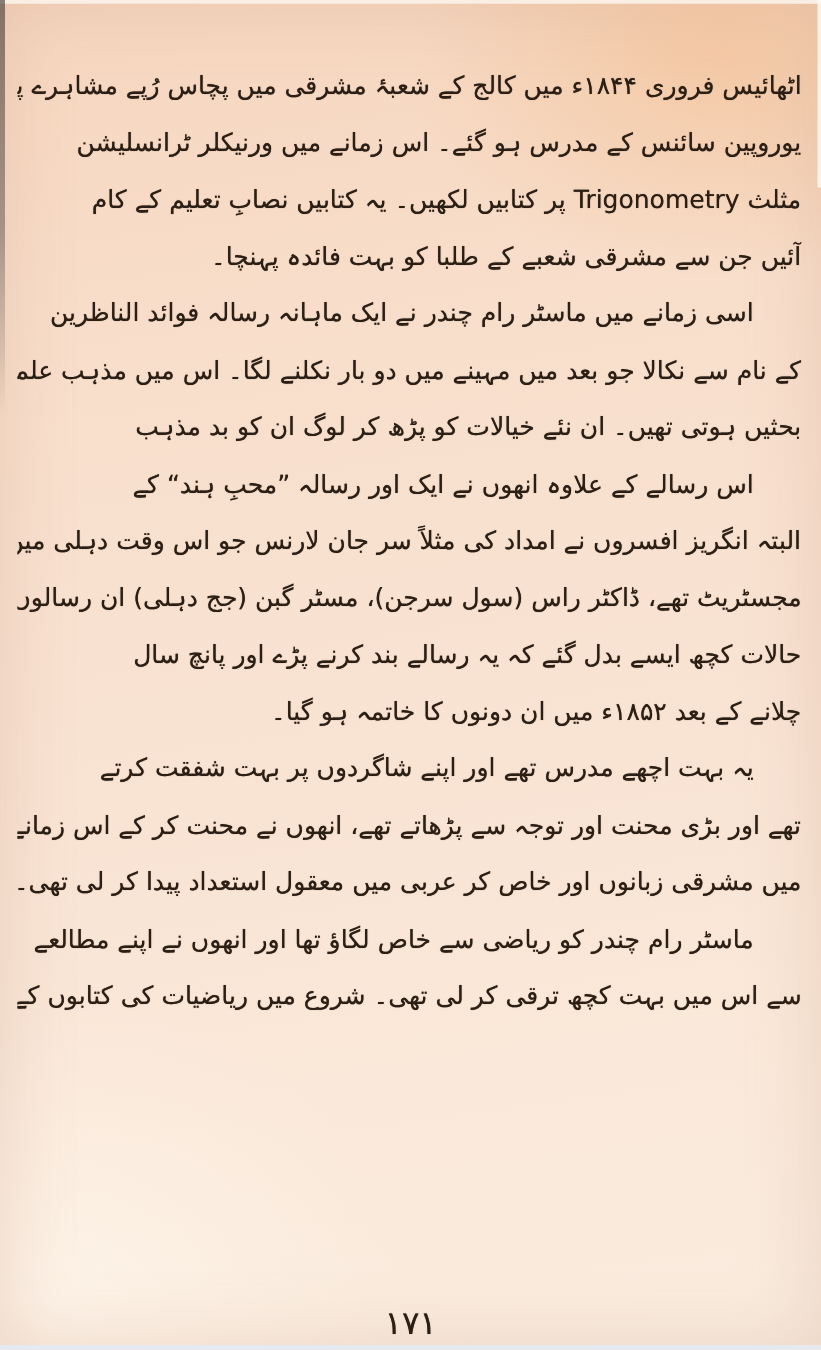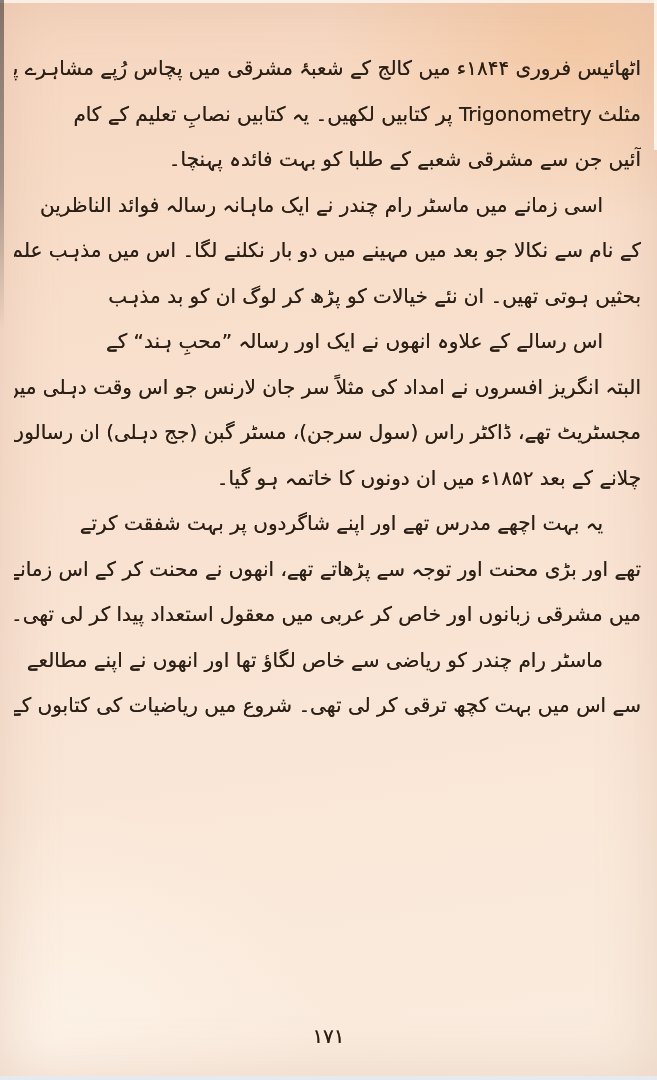--- a/index.html
+++ b/index.html
@@ -34,57 +34,59 @@
     font-size: 20px;
     color: #2b1f15;
     text-shadow: 0 0 .6px rgba(43,31,21,.8);
     white-space: nowrap;
     overflow: hidden;
   }
   .line.indent { padding-right: 38px; }
 
   .page-number {
     position: absolute;
-    bottom: 32px; left: 0;
+    bottom: 6px; left: 0;
     width: 100%;
     text-align: center;
     direction: rtl;
-    font-size: 20px;
+    font-size: 26px;
     color: #2b1f15;
     text-shadow: 0 0 .6px rgba(43,31,21,.8);
     letter-spacing: 2px;
   }
 </style>
 </head>
 <body>
 
 <div class="scan">
 
   <div class="edge-top"></div>
   <div class="edge-left-dark"></div>
   <div class="edge-right-light"></div>
 
   <div class="text-block">
 
     <div>
       <div class="line">اٹھائیس فروری ۱۸۴۴ء میں کالج کے شعبۂ مشرقی میں پچاس رُپے مشاہرے پر</div>
+      <div class="line">یوروپین سائنس کے مدرس ہو گئے۔ اس زمانے میں ورنیکلر ٹرانسلیشن</div>
       <div class="line">مثلث Trigonometry پر کتابیں لکھیں۔ یہ کتابیں نصابِ تعلیم کے کام</div>
       <div class="line">آئیں جن سے مشرقی شعبے کے طلبا کو بہت فائدہ پہنچا۔</div>
     </div>
 
     <div>
       <div class="line indent">اسی زمانے میں ماسٹر رام چندر نے ایک ماہانہ رسالہ فوائد الناظرین</div>
       <div class="line">کے نام سے نکالا جو بعد میں مہینے میں دو بار نکلنے لگا۔ اس میں مذہب علمی</div>
       <div class="line">بحثیں ہوتی تھیں۔ ان نئے خیالات کو پڑھ کر لوگ ان کو بد مذہب</div>
     </div>
 
     <div>
       <div class="line indent">اس رسالے کے علاوہ انھوں نے ایک اور رسالہ ”محبِ ہند“ کے</div>
       <div class="line">البتہ انگریز افسروں نے امداد کی مثلاً سر جان لارنس جو اس وقت دہلی میں</div>
       <div class="line">مجسٹریٹ تھے، ڈاکٹر راس (سول سرجن)، مسٹر گبن (جج دہلی) ان رسالوں</div>
+      <div class="line">حالات کچھ ایسے بدل گئے کہ یہ رسالے بند کرنے پڑے اور پانچ سال</div>
       <div class="line">چلانے کے بعد ۱۸۵۲ء میں ان دونوں کا خاتمہ ہو گیا۔</div>
     </div>
 
     <div>
       <div class="line indent">یہ بہت اچھے مدرس تھے اور اپنے شاگردوں پر بہت شفقت کرتے</div>
       <div class="line">تھے اور بڑی محنت اور توجہ سے پڑھاتے تھے، انھوں نے محنت کر کے اس زمانے</div>
       <div class="line">میں مشرقی زبانوں اور خاص کر عربی میں معقول استعداد پیدا کر لی تھی۔</div>
     </div>
 
     <div>

